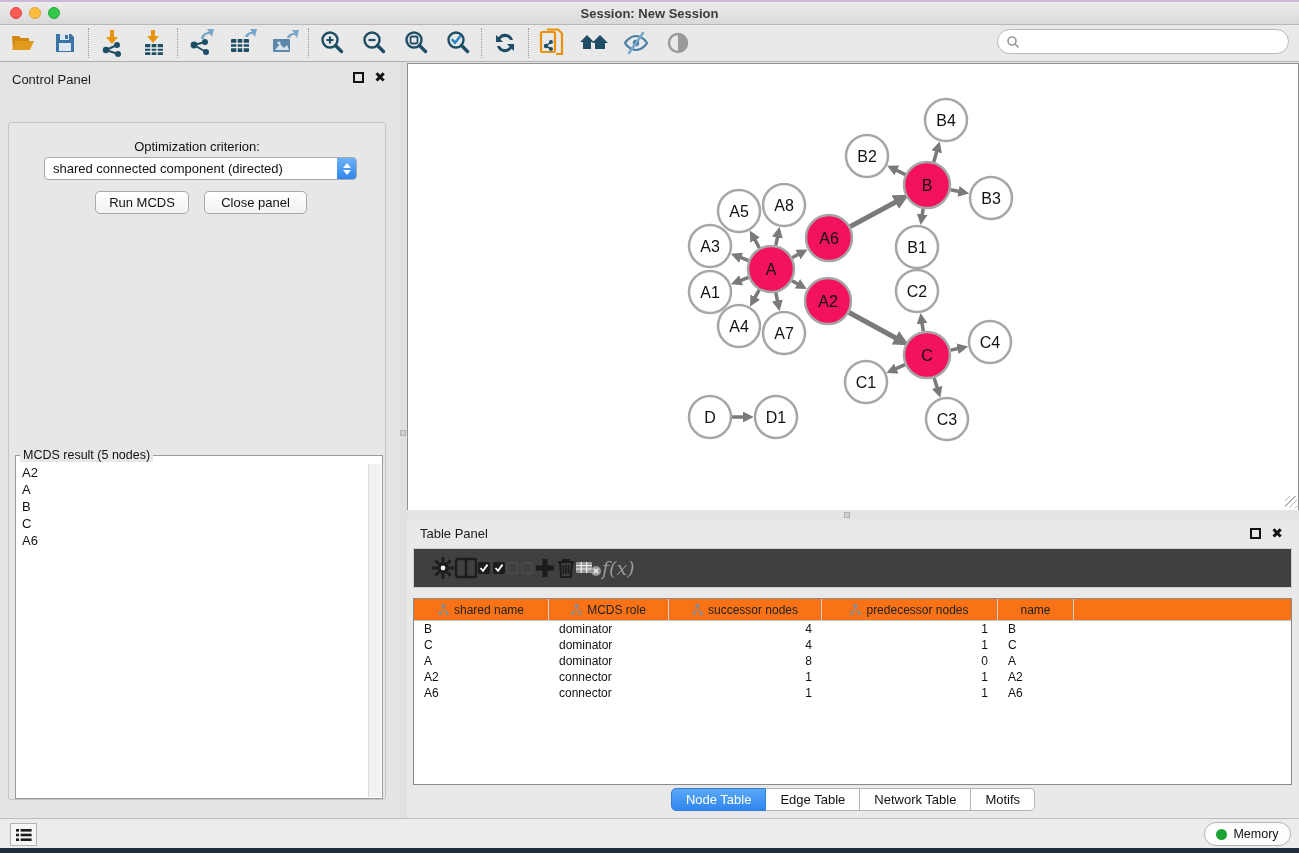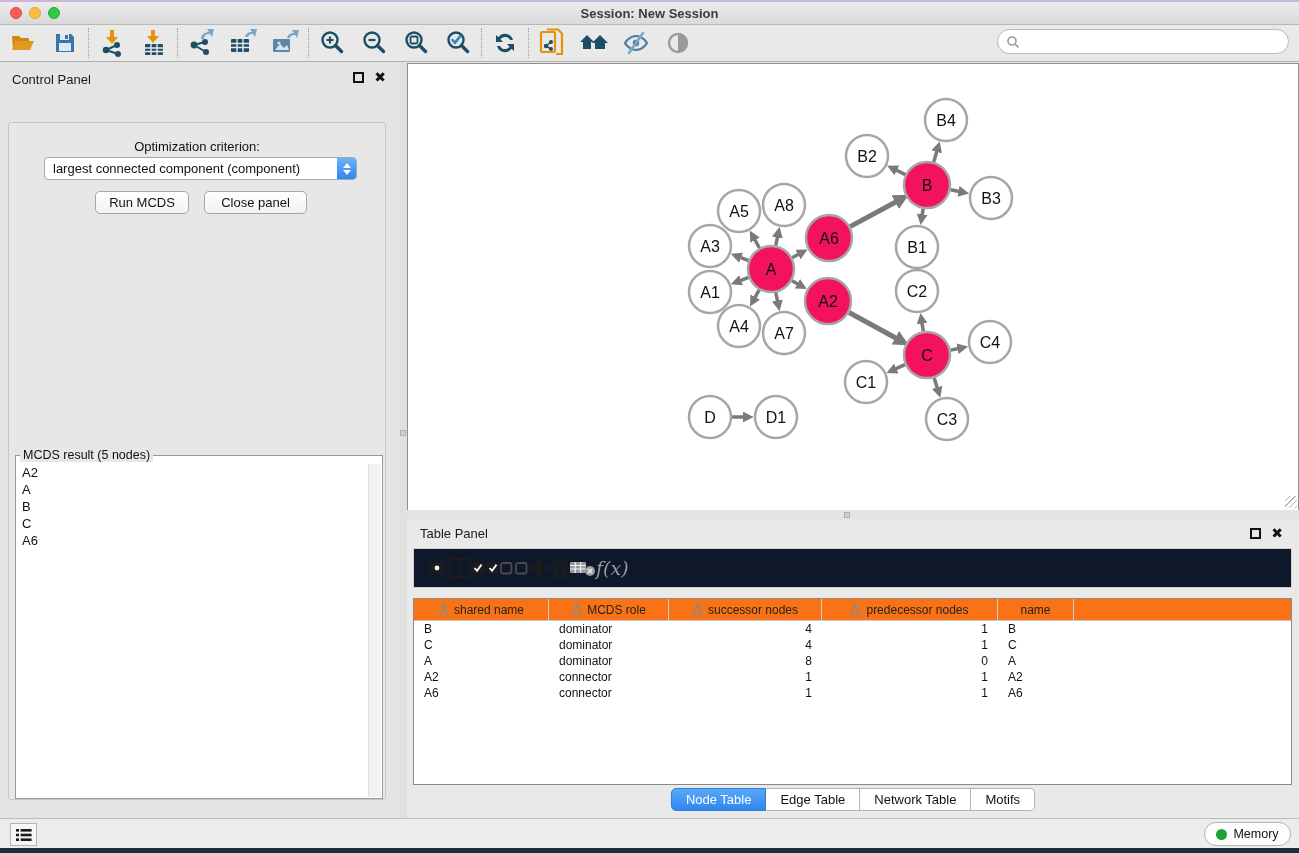--- a/index.html
+++ b/index.html
@@ -84,22 +84,22 @@
   #net-title { position:absolute; left:0; right:0; top:4px; text-align:center; font-size:13px; color:#2e2e2e; }
   #net-canvas { position:absolute; left:0; top:24px; width:890px; height:544px; background:#fff; }
   #net-resize-grip { position:absolute; right:1px; bottom:1px; width:12px; height:12px;
     background:repeating-linear-gradient(135deg, transparent 0 3px, #b5b5b5 3px 4px); }
 
   
   #h-divider { left:407px; top:510px; width:892px; height:10px; background:#e4e4e4; }
   #table-panel { left:407px; top:520px; width:892px; height:298px; background:#e9e9e9; }
   #tp-title { position:absolute; left:13px; top:6px; font-size:13px; color:#1c1c1c; }
   #table-panel .panel-btns { position:absolute; right:16px; top:8px; display:flex; gap:10px; align-items:center; }
-  #tp-toolbar { position:absolute; left:6px; top:28px; width:879px; height:40px; background:#0f172a;
-    border:1px solid #cfcfcf; display:flex; align-items:center; padding-left:12px; }
+  #tp-toolbar { position:absolute; left:6px; top:28px; width:879px; height:40px; background:#404040;
+    border:1px solid #cfcfcf; display:flex; align-items:center; padding-left:18px; }
   .tpi { display:flex; align-items:center; justify-content:center; cursor:pointer; }
   .fx { font-family:"DejaVu Serif","Liberation Serif",serif; font-style:italic; font-size:19px; color:#9a9a9a; }
 
   #node-table { position:absolute; left:6px; top:78px; width:879px; height:187px; background:#fff;
     border:1px solid #8a8a8a; overflow:hidden; }
   #nt-header { display:flex; height:22px; background:#f97316; border-bottom:1px solid #c9c9c9;align-items:flex-end; }
   .nt-hcell { display:flex; align-items:center; justify-content:center; gap:5px; font-size:12px; color:#222;
     border-right:1px solid #d2d2d2; height:100%; }
   .nt-row { display:flex; height:16px; align-items:center; }
   .nt-cell { font-size:12px; color:#111; padding:0 10px; white-space:nowrap; }
@@ -286,21 +286,21 @@
   <div id="cp-header">
     <span id="cp-title">Control Panel</span>
     <span class="panel-btns">
       <span class="panel-float"></span>
       <span class="panel-close">✖</span>
     </span>
   </div>
   <div id="cp-content">
     <div id="criterion-label">Optimization criterion:</div>
     <div id="criterion-select">
-      <span class="val">largest connected component (component)</span>
+      <span class="val">shared connected component (directed)</span>
       <span class="stepper">
           <span class="chev-up"></span>
           <span class="chev-down"></span>
         </span>
     </div>
     <div id="run-btn" class="cp-btn">Run MCDS</div>
     <div id="close-btn" class="cp-btn">Close panel</div>
     <div id="mcds-fieldset">
       <span id="mcds-legend">MCDS result (5 nodes)</span>
       <div id="mcds-list">

